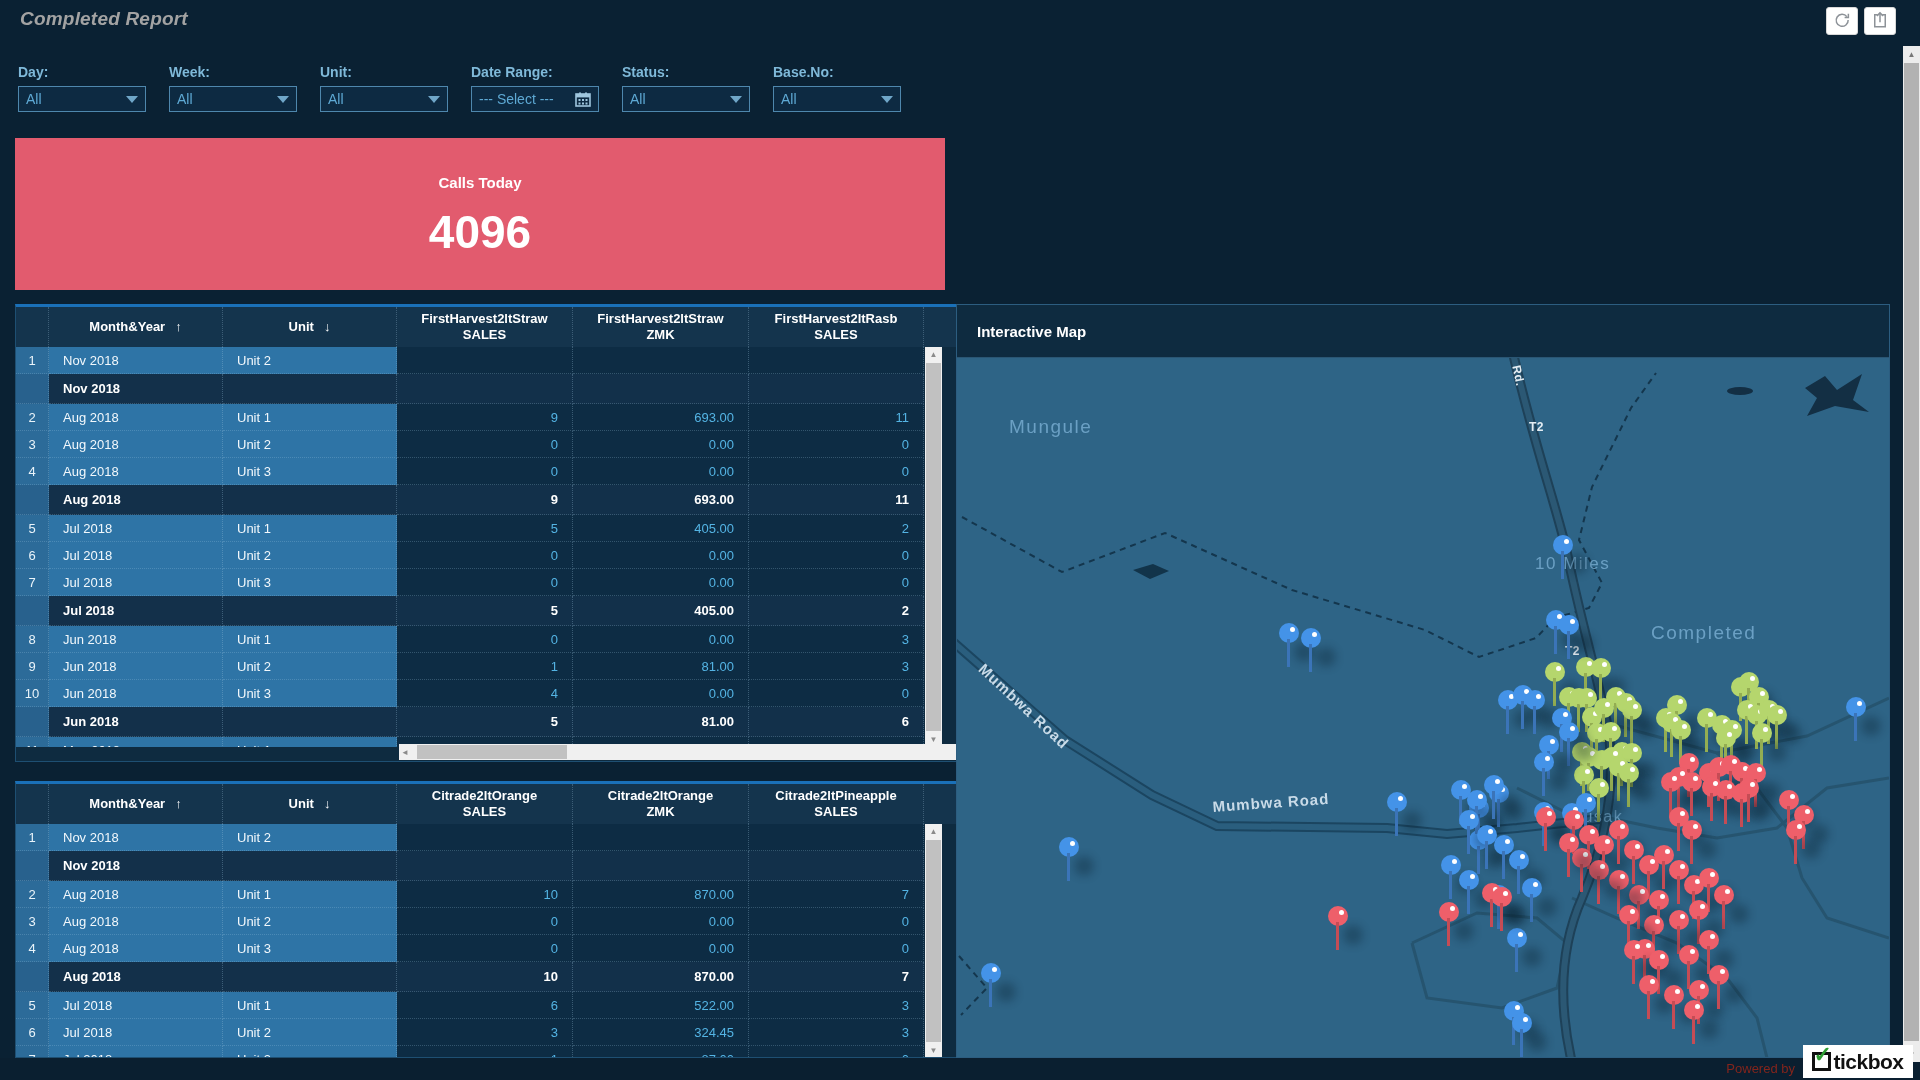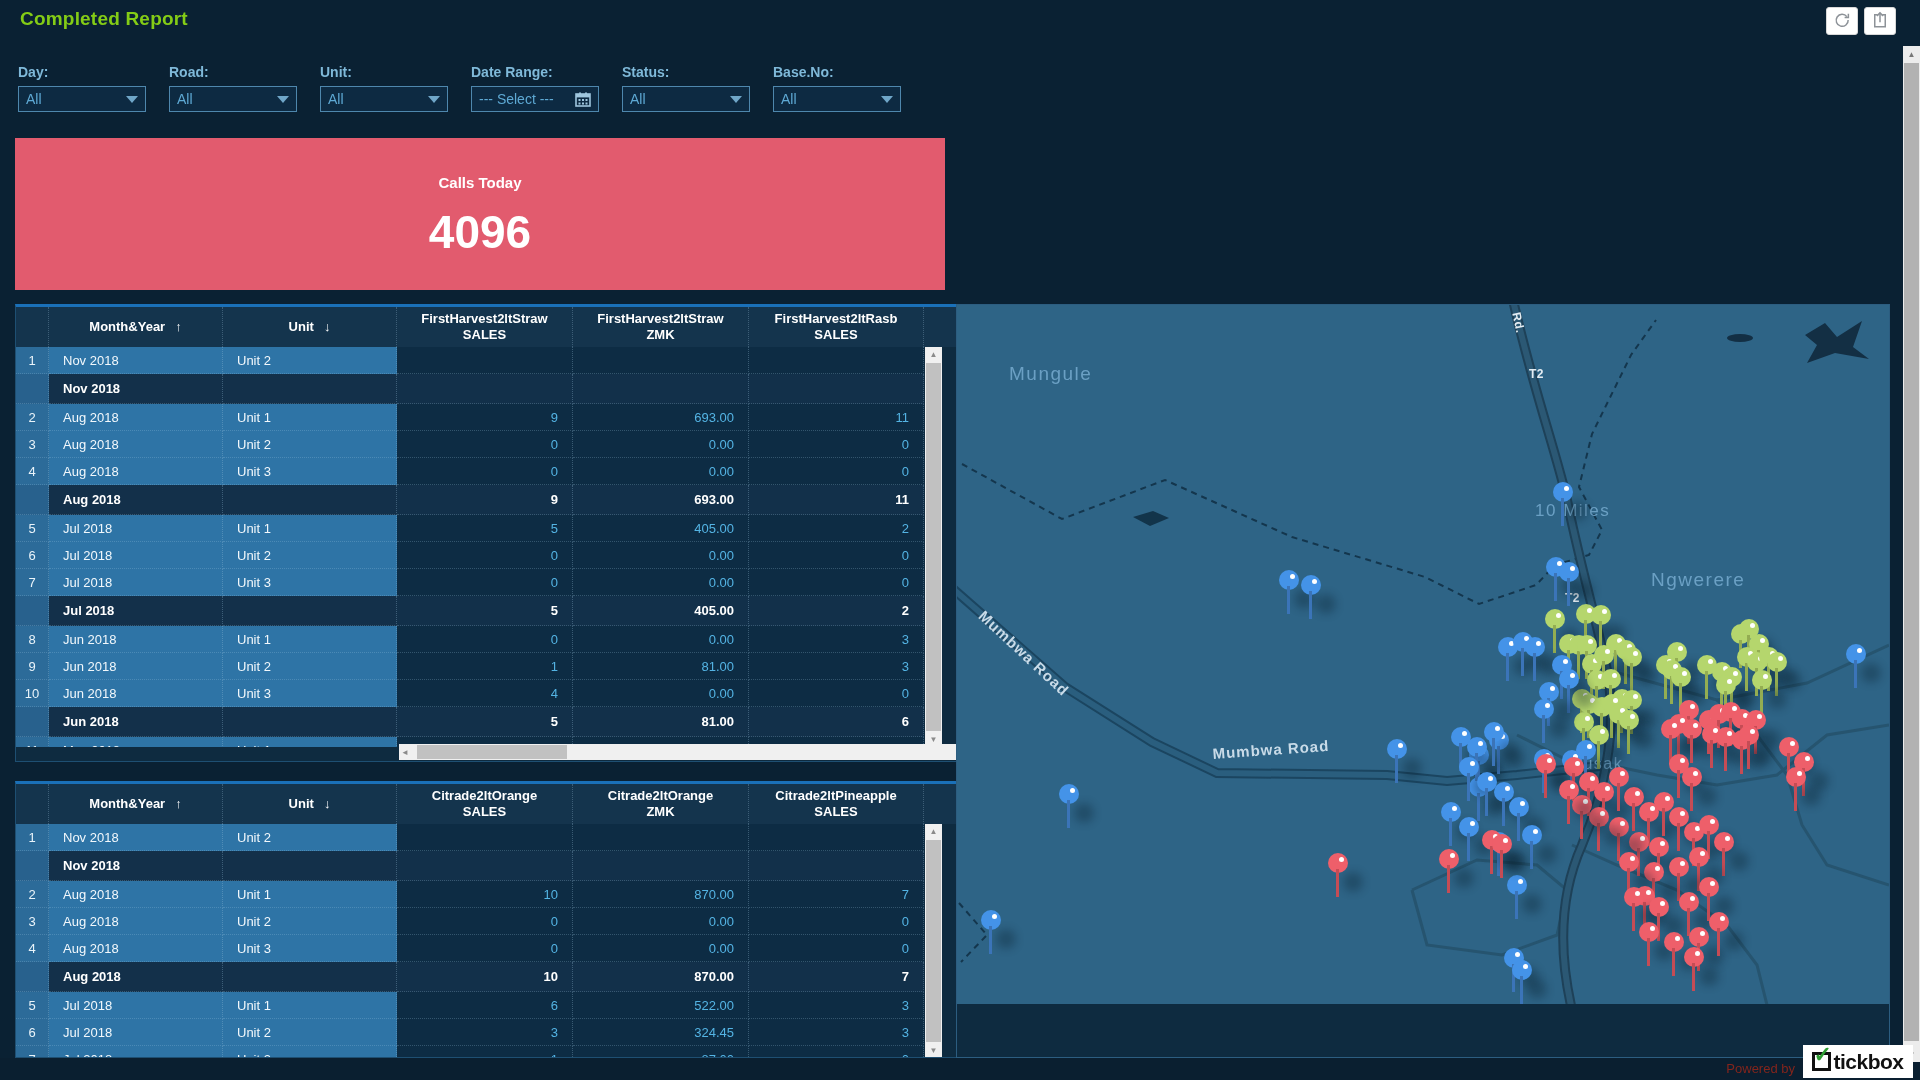--- a/index.html
+++ b/index.html
@@ -1,19 +1,19 @@
 <!DOCTYPE html>
 <html><head>
 <meta charset="utf-8">
 <style>
   html,body{margin:0;padding:0;background:#061825;}
   .page{position:relative;width:1920px;height:1080px;background:#0a2133;overflow:hidden;
         font-family:"Liberation Sans",sans-serif;}
   
-  .title{position:absolute;left:20px;top:8px;color:#84cc16;font-size:19px;font-weight:bold;letter-spacing:.2px;}
+  .title{position:absolute;left:20px;top:8px;color:#a3a3a3;font-size:19px;font-weight:bold;letter-spacing:.2px;font-style:italic;}
   .top-actions{position:absolute;right:24px;top:7px;display:flex;gap:6px;}
   .icon-btn{width:32px;height:28px;background:#fff;border:1px solid #d8d8d8;border-radius:3px;
             display:flex;align-items:center;justify-content:center;padding:0;cursor:pointer;}
   
   .filters{position:absolute;left:18px;top:64px;display:flex;gap:23px;}
   .filter-label{color:#7fb9d9;font-size:14px;font-weight:bold;margin-bottom:6px;}
   .dd{width:128px;height:26px;box-sizing:border-box;background:#0d2a42;border:1px solid #4e87ad;
       color:#5ea9d4;font-size:14px;display:flex;align-items:center;justify-content:space-between;
       padding:0 7px;cursor:pointer;}
   .caret{width:0;height:0;border-left:6px solid transparent;border-right:6px solid transparent;
@@ -120,21 +120,21 @@
 
   <div class="filters">
     <div class="filter">
       <div class="filter-label">Day:</div>
       <div class="dd">
         <span>All</span>
         <span class="caret"></span>
       </div>
     </div>
     <div class="filter">
-      <div class="filter-label">Road:</div>
+      <div class="filter-label">Week:</div>
       <div class="dd">
         <span>All</span>
         <span class="caret"></span>
       </div>
     </div>
     <div class="filter">
       <div class="filter-label">Unit:</div>
       <div class="dd">
         <span>All</span>
         <span class="caret"></span>
@@ -447,20 +447,21 @@
           <div class="vscroll" style="height: 234px;">
             <div class="sb-up">▲</div>
             <div class="sb-thumb"></div>
             <div class="sb-down">▼</div>
           </div>
         </div>
       </section>
   </div>
 
   <div class="map-panel">
+    <div class="map-header">Interactive Map</div>
     <div class="map-area" id="mapArea">
       <svg class="map-svg" width="932" height="699" viewBox="0 0 932 699">
 
         <path d="M5,159 L105,214 L208,175 L335,232 L468,272 L522,299 L579,280 L598,260 L632,250 L645,225 L622,182 L635,129 L674,50 L699,15" fill="none" stroke="#14364d" stroke-width="2" stroke-dasharray="6 5"></path>
         <path d="M2,598 L30,630 L4,657" fill="none" stroke="#14364d" stroke-width="2" stroke-dasharray="6 5"></path>
 
         <path d="M650,365 L760,395 L850,378 L932,340" fill="none" stroke="#26546f" stroke-width="3"></path>
         <path d="M652,460 L700,470 L760,480 L820,470 L870,430 L932,420" fill="none" stroke="#26546f" stroke-width="3"></path>
         <path d="M455,585 L520,555 L580,560 L610,585 L600,630 L545,650 L470,640 L455,585" fill="none" stroke="#26546f" stroke-width="3"></path>
         <path d="M615,540 L660,560 L720,585 L770,620 L800,660 L810,700" fill="none" stroke="#26546f" stroke-width="3"></path>
@@ -472,21 +473,21 @@
 
         <path d="M556,-5 C575,80 600,150 610,195 C622,255 638,310 650,365 C660,420 650,480 625,540 C605,585 600,640 615,705" fill="none" stroke="#1e4158" stroke-width="10"></path>
         <path d="M556,-5 C575,80 600,150 610,195 C622,255 638,310 650,365 C660,420 650,480 625,540 C605,585 600,640 615,705" fill="none" stroke="#2b5874" stroke-width="6"></path>
 
         <path d="M848,30 L868,18 L880,32 L905,16 L896,42 L912,54 L878,48 L850,58 L860,40 Z" fill="#132f44"></path>
         <ellipse cx="783" cy="33" rx="13" ry="4" fill="#132f44"></ellipse>
         <path d="M176,212 L196,206 L212,213 L193,221 Z" fill="#12344a"></path>
       </svg>
       <div id="mapLabels">
           <span class="mlabel place" style="left: 52px; top: 58px; font-size: 19px;">Mungule</span>
-          <span class="mlabel place" style="left: 694px; top: 264px; font-size: 19px;">Ngwerere</span>
+          <span class="mlabel place" style="left: 694px; top: 264px; font-size: 19px;">Completed</span>
           <span class="mlabel place" style="left: 578px; top: 196px; font-size: 17px;">10 Miles</span>
           <span class="mlabel place" style="left: 616px; top: 450px; font-size: 16px;">Lusak</span>
           <span class="mlabel road" style="left: 572px; top: 62px; font-size: 12px;">T2</span>
           <span class="mlabel road" style="left: 608px; top: 286px; font-size: 12px;">T2</span>
           <span class="mlabel road" style="left: 566px; top: 6px; font-size: 12px; transform: rotate(78deg);">Rd.</span>
           <span class="mlabel roadlabel" style="left: 30px; top: 302px; font-size: 15px; transform: rotate(43deg);">Mumbwa Road</span>
           <span class="mlabel roadlabel" style="left: 255px; top: 440px; font-size: 15px; transform: rotate(-4deg);">Mumbwa Road</span>
         </div>
       <div id="mapPins">
           <div class="pin" style="left: 619px; top: 299px; background: rgb(181, 214, 109);">

